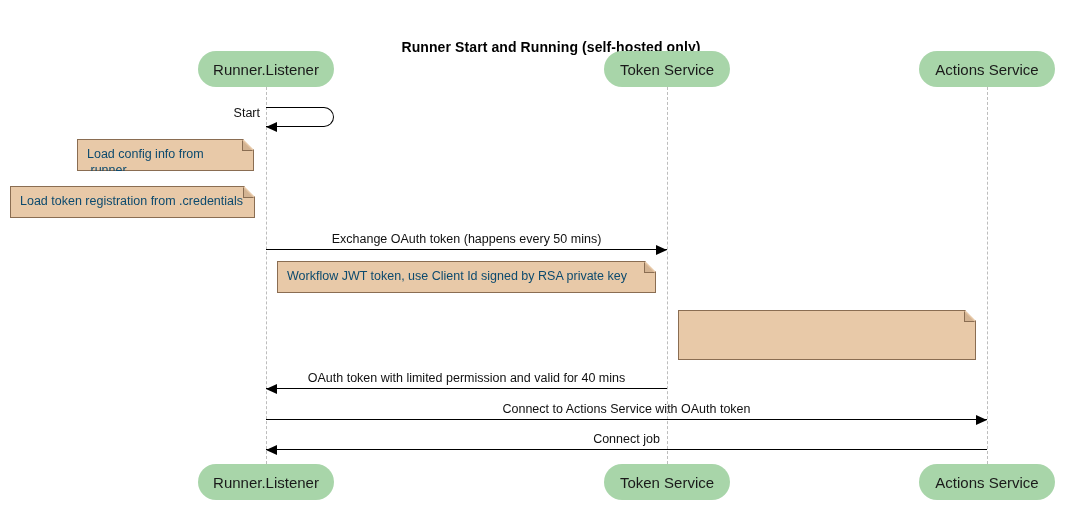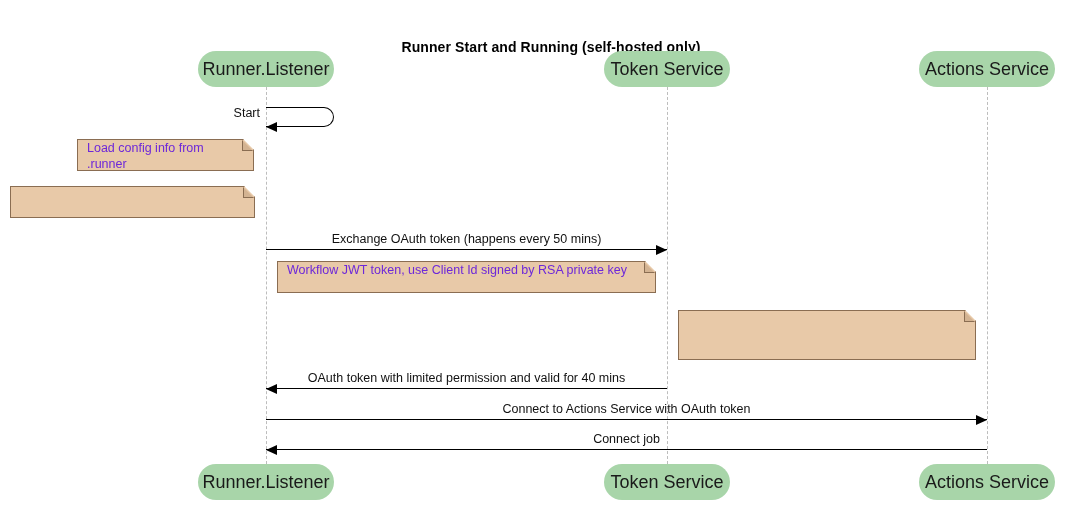--- a/index.html
+++ b/index.html
@@ -27,37 +27,37 @@
     margin-top: 29px;
   }
   .participant {
     position: absolute;
     height: 36px;
     border-radius: 18px;
     background: #a8d5a9;
     display: flex;
     align-items: center;
     justify-content: center;
-    font-size: 18px;
+    font-size: 15px;
     color: #1a1a1a;
     box-sizing: border-box;
   }
   .lifeline {
     position: absolute;
     width: 0;
     border-left: 1px dashed #bdbdbd;
   }
   .note {
     position: absolute;
     background: #e8c9a8;
     border: 1px solid #8a6d52;
     box-sizing: border-box;
     font-size: 12.5px;
-    color: #6d28d9;
-    padding: 0 9px;
+    color: #0c4a6e;
+    padding: 6px 9px;
     line-height: 16px;
     clip-path: polygon(0 0, calc(100% - 11px) 0, 100% 11px, 100% 100%, 0 100%);
   }
   .note-fold {
     position: absolute;
     top: 0;
     right: 0;
     width: 11px;
     height: 11px;
     background: #d3b392;
@@ -122,20 +122,21 @@
       <div class="arrow-head arrow-left" style="top: 445px; left: 266px;"></div>
       <div class="msg-label" style="left: 626.5px; top: 432px; transform: translateX(-50%);">Connect job</div>
     </div>
   <div id="notes-layer">
       <div class="note" style="left: 77px; top: 139px; width: 177px; height: 32px; background: rgb(232, 201, 168); border-color: rgb(138, 109, 82);">
         <div class="note-fold"></div>
         <div class="note-text">Load config info from .runner</div>
       </div>
       <div class="note" style="left: 10px; top: 186px; width: 245px; height: 32px; background: rgb(232, 201, 168); border-color: rgb(138, 109, 82);">
         <div class="note-fold"></div>
+        <div class="note-text">Load token registration from .credentials</div>
       </div>
       <div class="note" style="left: 277px; top: 261px; width: 379px; height: 32px; background: rgb(232, 201, 168); border-color: rgb(138, 109, 82);">
         <div class="note-fold"></div>
         <div class="note-text">Workflow JWT token, use Client Id signed by RSA private key</div>
       </div>
       <div class="note" style="left: 678px; top: 310px; width: 298px; height: 50px; background: rgb(232, 201, 168); border-color: rgb(138, 109, 82);">
         <div class="note-fold"></div>
       </div>
     </div>
   <div id="participants-layer">

